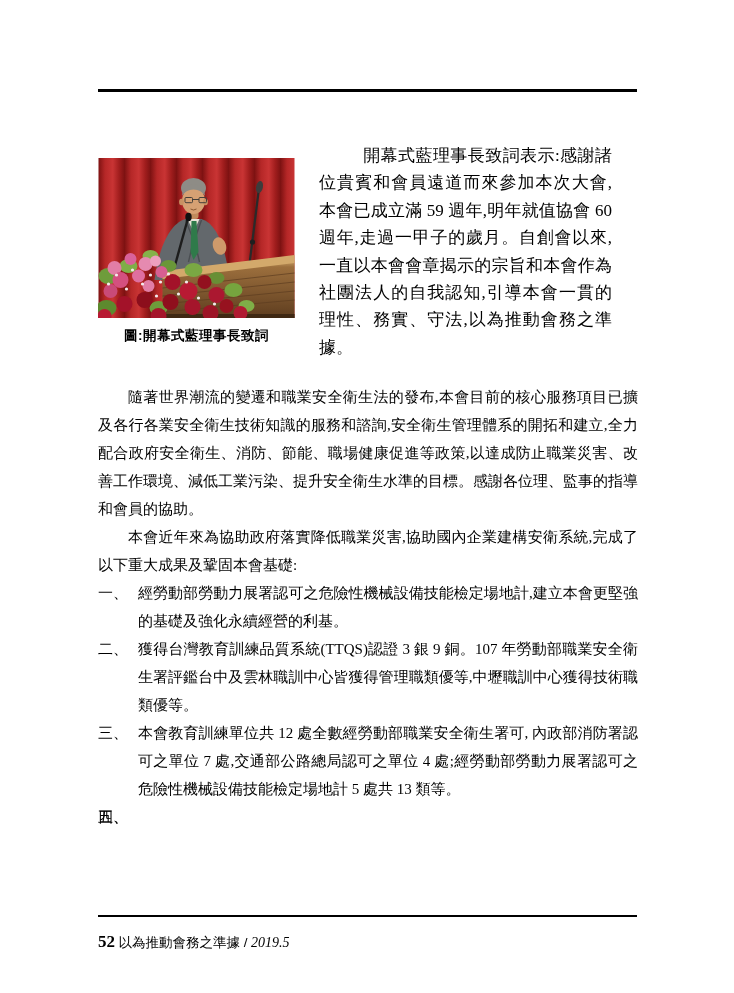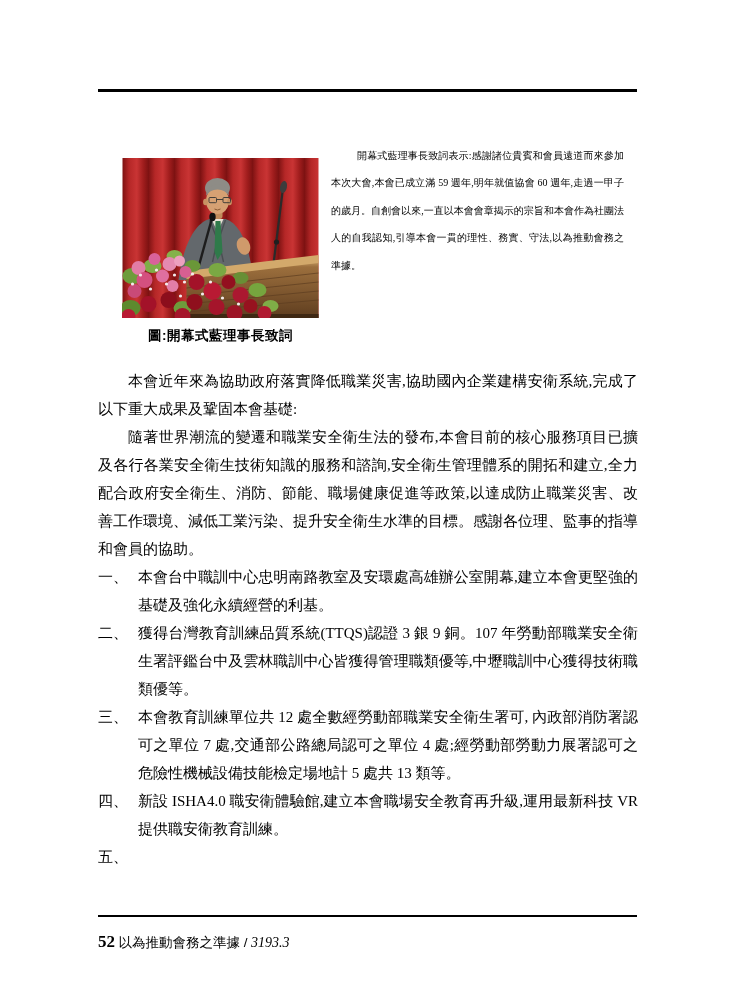--- a/index.html
+++ b/index.html
@@ -18,36 +18,36 @@
     left: 98px; top: 89px;
     width: 539px; height: 3px;
     background: #000000;
   }
   .content {
     position: absolute;
     left: 98px; top: 140px;
     width: 540px;
   }
   .media-row { display: flex; align-items: flex-start; }
-  .figure { flex: none; width: 197px; margin-left: 24px; padding-top: 18px; }
+  .figure { flex: none; width: 197px; padding-top: 18px; }
   .photo-svg { display: block; width: 197px; height: 160px; }
   .caption {
     margin-top: 9px;
     text-align: center;
     font-family: "Liberation Sans", sans-serif;
     font-weight: 700;
     font-size: 13.5px;
     letter-spacing: 0.5px;
     white-space: nowrap;
   }
   .speech {
-    margin-left: 12px;
+    margin-left: 24px;
     width: 293px;
     padding-top: 2px;
-    font-size: 10px;
+    font-size: 17px;
     line-height: 27.4px;
     text-align: justify;
     text-justify: inter-ideograph;
     text-indent: 2.6em;
   }
   .body-text {
     margin-top: 22px;
     font-size: 15px;
     line-height: 28px;
     text-align: justify;
@@ -194,48 +194,47 @@
             </g>
           </g>
         </svg>
         <div class="caption">圖:開幕式藍理事長致詞</div>
       </div>
 
       <div class="speech">開幕式藍理事長致詞表示:感謝諸位貴賓和會員遠道而來參加本次大會,本會已成立滿 59 週年,明年就值協會 60 週年,走過一甲子的歲月。自創會以來,一直以本會會章揭示的宗旨和本會作為社團法人的自我認知,引導本會一貫的理性、務實、守法,以為推動會務之準據。</div>
     </div>
 
     <div class="body-text">
+      <p class="para">隨著世界潮流的變遷和職業安全衛生法的發布,本會目前的核心服務項目已擴及各行各業安全衛生技術知識的服務和諮詢,安全衛生管理體系的開拓和建立,全力配合政府安全衛生、消防、節能、職場健康促進等政策,以達成防止職業災害、改善工作環境、減低工業污染、提升安全衛生水準的目標。感謝各位理、監事的指導和會員的協助。</p>
       <p class="para">本會近年來為協助政府落實降低職業災害,協助國內企業建構安衛系統,完成了以下重大成果及鞏固本會基礎:</p>
-      <p class="para">隨著世界潮流的變遷和職業安全衛生法的發布,本會目前的核心服務項目已擴及各行各業安全衛生技術知識的服務和諮詢,安全衛生管理體系的開拓和建立,全力配合政府安全衛生、消防、節能、職場健康促進等政策,以達成防止職業災害、改善工作環境、減低工業污染、提升安全衛生水準的目標。感謝各位理、監事的指導和會員的協助。</p>
 
       <div class="list">
         <div class="list-item">
           <span class="list-marker">一、</span>
-          <span>本會台中職訓中心忠明南路教室及安環處高雄辦公室開幕,建立本會更堅強的基礎及強化永續經營的利基。</span>
+          <span>經勞動部勞動力展署認可之危險性機械設備技能檢定場地計,建立本會更堅強的基礎及強化永續經營的利基。</span>
         </div>
         <div class="list-item">
           <span class="list-marker">二、</span>
           <span>獲得台灣教育訓練品質系統(TTQS)認證 3 銀 9 銅。107 年勞動部職業安全衛生署評鑑台中及雲林職訓中心皆獲得管理職類優等,中壢職訓中心獲得技術職類優等。</span>
         </div>
         <div class="list-item">
           <span class="list-marker">三、</span>
           <span>本會教育訓練單位共 12 處全數經勞動部職業安全衛生署可, 內政部消防署認可之單位 7 處,交通部公路總局認可之單位 4 處;經勞動部勞動力展署認可之危險性機械設備技能檢定場地計 5 處共 13 類等。</span>
         </div>
         <div class="list-item">
           <span class="list-marker">四、</span>
-          <span>新設 ISHA4.0 職安衛體驗館,建立本會職場安全教育再升級,運用最新科技 VR 提供職安衛教育訓練。</span>
         </div>
         <div class="list-item">
           <span class="list-marker">五、</span>
         </div>
       </div>
     </div>
   </div>
 
   <div class="footer-rule"></div>
 
   <div class="footer">
     <span class="page-num">52</span>
     <span class="journal-title">以為推動會務之準據 /</span>
-    <span class="issue">3193.3</span>
+    <span class="issue">2019.5</span>
   </div>
 
 </div>
 
 </body></html>

